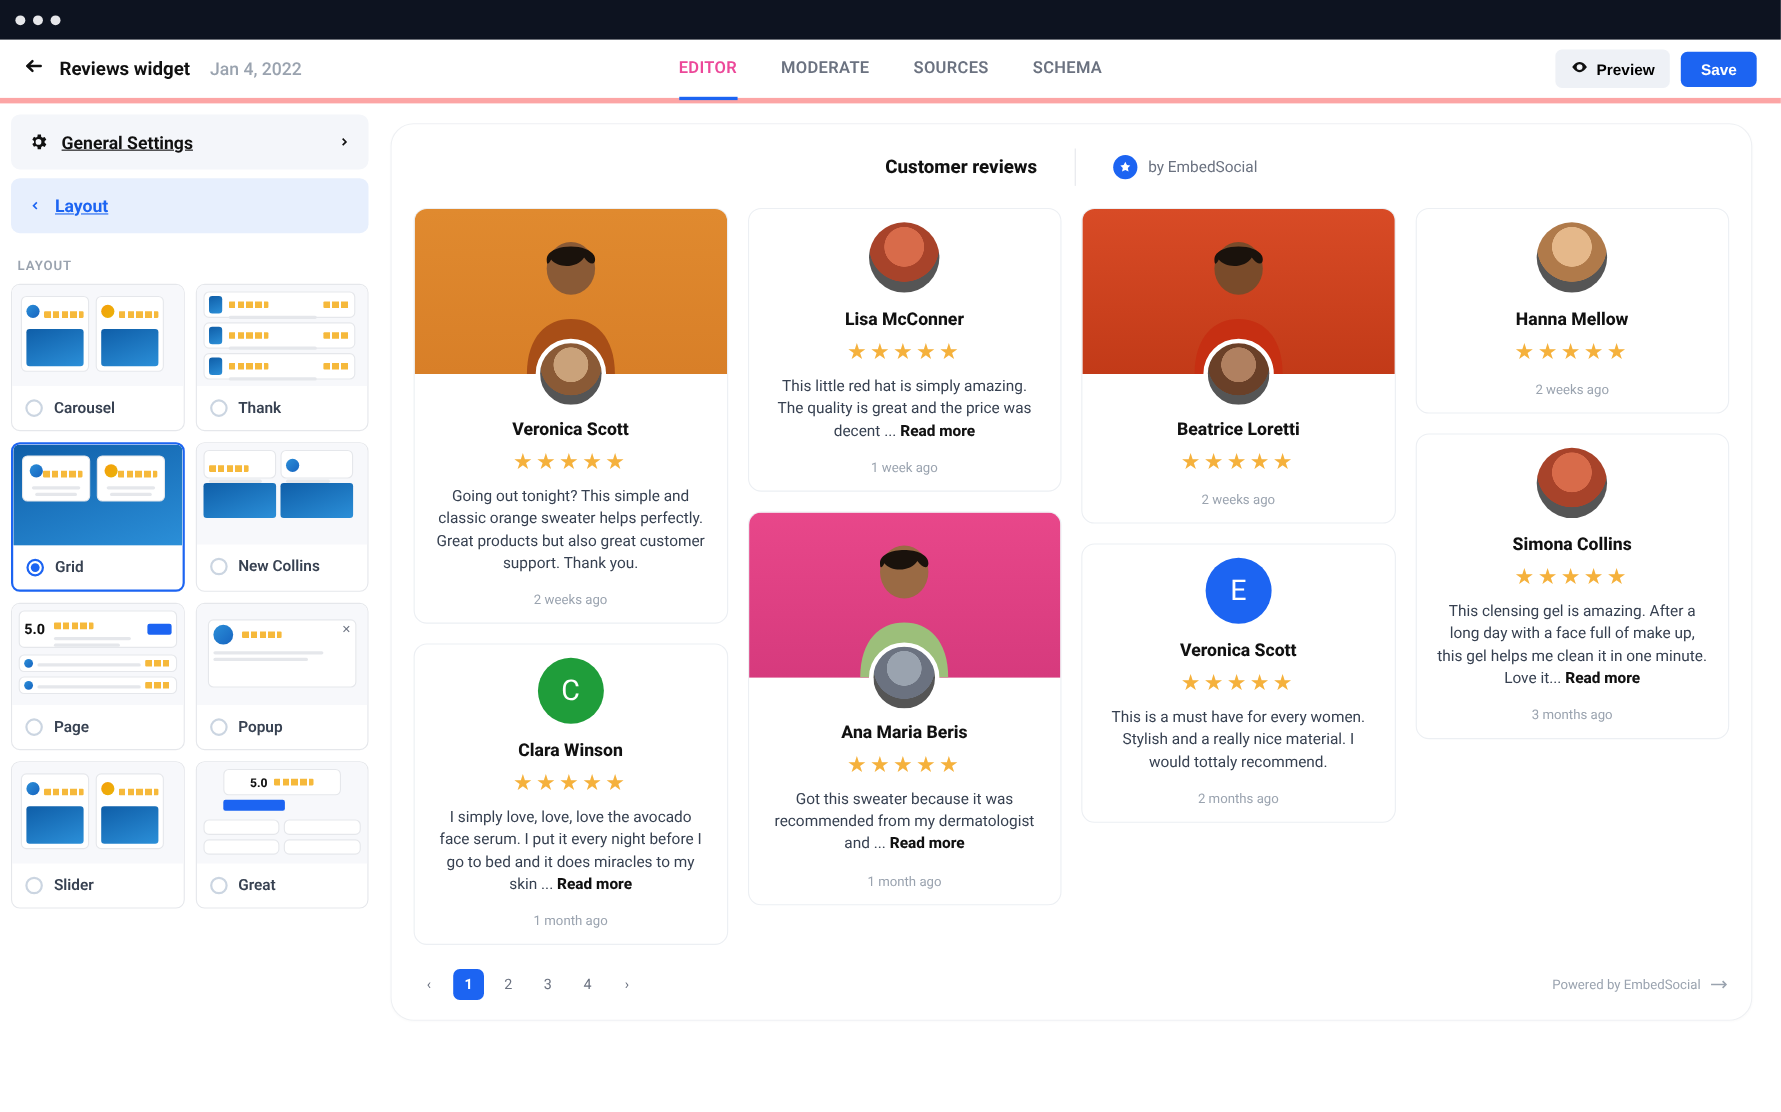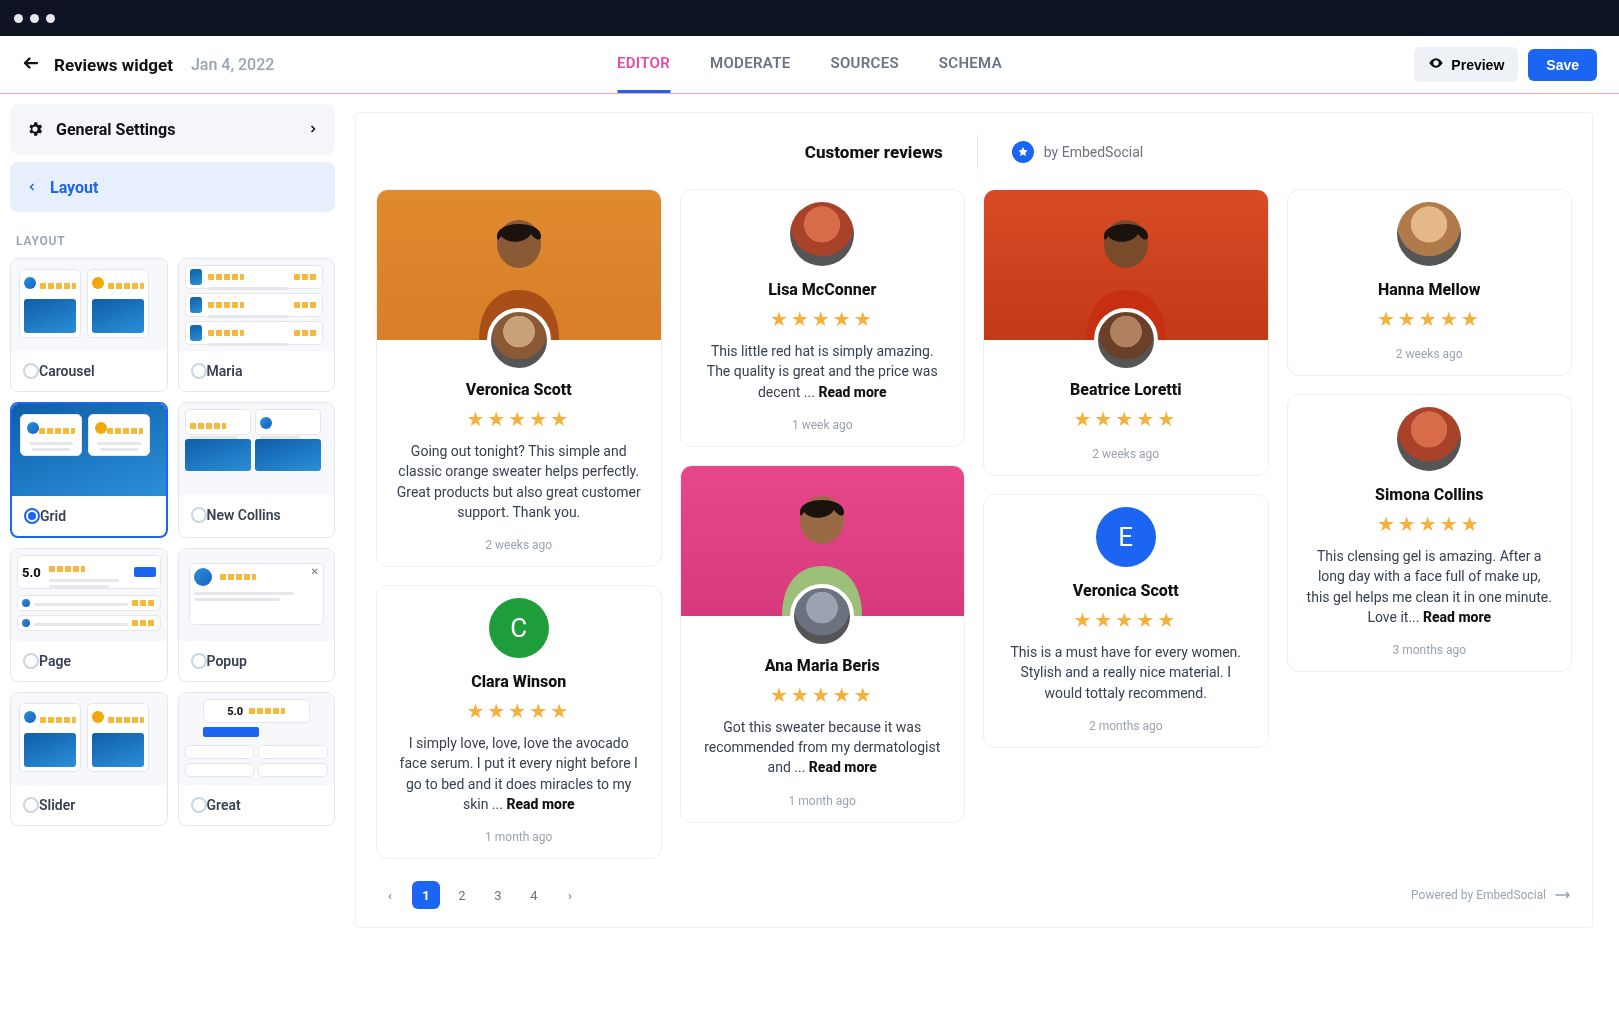--- a/index.html
+++ b/index.html
@@ -3,63 +3,63 @@
 <meta charset="utf-8">
 <style>
   * { box-sizing: border-box; margin: 0; padding: 0; }
   html, body { width: 1619px; font-family: -apple-system, BlinkMacSystemFont, "Segoe UI", Roboto, Arial, sans-serif; background:#fff; color:#111; }
   
   
   .titlebar { height:36px; background:#0d1320; display:flex; align-items:center; padding:0 14px; }
   .tb-dot { width:9px; height:9px; border-radius:50%; background:#e6e7ea; margin-right:7px; display:inline-block; }
   
   
-  .header { height:58px; border-bottom:1px solid #fca5a5; display:flex; align-items:center; padding:0 22px; position:relative; }
+  .header { height:58px; border-bottom:5px solid #fca5a5; display:flex; align-items:center; padding:0 22px; position:relative; }
   .hdr-left { display:flex; align-items:center; gap:14px; }
   .hdr-back { font-size:18px; cursor:pointer; }
   .hdr-title { font-weight:700; font-size:17px; }
   .hdr-date { color:#9aa3af; font-size:16px; margin-left:4px; font-weight:500; }
   .tabs { position:absolute; left:50%; transform:translateX(-50%); display:flex; gap:40px; }
   .tab { font-size:15px; font-weight:600; color:#6b7280; letter-spacing:.3px; padding:18px 0; cursor:pointer; }
   .tab.active { color:#ec4899; border-bottom:3px solid #1c64f2; }
   .hdr-right { margin-left:auto; display:flex; gap:10px; align-items:center; }
   .btn-preview { background:#eef1f6; border:none; border-radius:6px; padding:8px 14px; font-weight:700; font-size:14px; display:flex; align-items:center; gap:7px; cursor:pointer; }
   .btn-save { background:#1c64f2; color:#fff; border:none; border-radius:6px; padding:8px 18px; font-weight:700; font-size:14px; cursor:pointer; }
   
   
   .body { display:flex; }
   .sidebar { width:345px; padding:10px 10px 20px; }
-  .panel-row { background:#f4f6fa; border-radius:8px; height:50px; display:flex; align-items:center; padding:0 16px; margin-bottom:8px; cursor:pointer; font-weight:700; font-size:16px; }
+  .panel-row { background:#f4f6fa; border-radius:8px; height:50px; display:flex; align-items:center; padding:0 16px; margin-bottom:8px; cursor:pointer; font-weight:700; font-size:16px;text-decoration:underline; }
   .panel-row .chev { margin-left:auto; color:#111; font-size:16px; }
   .panel-row.active { background:#e7effd; color:#1c64f2; }
   .panel-row.active .pr-icon { color:#1c64f2; }
   .pr-icon { margin-right:12px; display:inline-flex; }
   
   .sect-label { font-size:12px; letter-spacing:.8px; color:#9aa3af; font-weight:600; margin:22px 0 10px 6px; }
   
   .layout-grid { display:grid; grid-template-columns:1fr 1fr; gap:10px; }
   .layout-card { border:1px solid #e5e7eb; border-radius:8px; overflow:hidden; cursor:pointer; background:#fff; }
   .layout-card.selected { border:2px solid #1c64f2; }
   .lc-thumb { height:92px; background:#f7f8fb; position:relative; overflow:hidden; }
-  .lc-foot { display:flex; align-items:center; padding:12px 12px; font-size:14px; font-weight:600; color:#374151; }
+  .lc-foot { display:flex; align-items:center; gap:10px; padding:12px 12px; font-size:14px; font-weight:600; color:#374151; }
   .lc-radio { width:16px; height:16px; border:2px solid #cbd5e1; border-radius:50%; display:inline-block; position:relative; }
   .layout-card.selected .lc-radio { border-color:#1c64f2; }
   .layout-card.selected .lc-radio::after { content:""; position:absolute; inset:2px; background:#1c64f2; border-radius:50%; }
   
   
   .th-row { position:absolute; display:flex; gap:6px; }
   .th-card { background:#fff; border:1px solid #e5e7eb; border-radius:5px; padding:4px; }
   .th-dot { width:12px; height:12px; border-radius:50%; background:linear-gradient(135deg,#2b8fd8,#1764c0); display:inline-block; }
   .th-stars { display:inline-block; width:36px; height:6px; background:repeating-linear-gradient(90deg,#f6b93b 0 6px,transparent 6px 8px); border-radius:1px; }
   .th-line { height:3px; background:#e5e7eb; border-radius:2px; margin-top:3px; }
   .th-img { background:linear-gradient(160deg,#0f5ea8,#2b8fd8); border-radius:3px; }
   
   
   .main { flex:1; padding:18px 26px 20px 10px; }
-  .canvas { border:1px solid #eef0f3; border-radius:4px; padding:22px 20px 18px; box-shadow:0 1px 2px rgba(0,0,0,.02); }
+  .canvas { border:1px solid #eef0f3; border-radius:21px; padding:22px 20px 18px; box-shadow:0 1px 2px rgba(0,0,0,.02); }
   .cvs-head { display:flex; justify-content:center; align-items:center; gap:34px; margin-bottom:20px; }
   .cvs-title { font-weight:800; font-size:17px; }
   .cvs-sep { width:1px; height:34px; background:#e5e7eb; }
   .cvs-brand { display:flex; align-items:center; gap:10px; color:#6b7280; font-size:14px; }
   .brand-badge { width:22px; height:22px; border-radius:50%; background:#1c64f2; display:flex; align-items:center; justify-content:center; color:#fff; font-size:12px; }
   
   .rev-grid { display:grid; grid-template-columns:repeat(4, 1fr); gap:18px; align-items:start; }
   .rev-card { border:1px solid #eceff3; border-radius:12px; overflow:hidden; text-align:center; padding-bottom:14px; background:#fff; }
   .rev-hero { height:150px; position:relative; margin-bottom:40px; }
   .rev-card.noimg { padding-top:12px; }
@@ -187,21 +187,21 @@
     </div>
               <div class="th-card" style="width:138px;height:24px;display:flex;align-items:center;gap:6px;">
       <div class="th-img" style="width:18px;height:16px;"></div>
       <div style="flex:1"><div class="th-stars"></div><div class="th-line" style="width:80px;"></div></div>
       <div class="th-stars"></div>
     </div>
   </div>
           </div>
     <div class="lc-foot">
             <span class="lc-radio"></span>
-    <span>Maria</span>
+    <span>Thank</span>
           </div>
         </div>
         <div class="layout-card selected">
           <div class="lc-thumb">
             <div style="position:absolute;inset:0;background:linear-gradient(160deg,#0f5ea8,#2b8fd8)"></div>
   <div class="th-row" style="left:8px;top:10px;">
     <div class="th-card" style="width:62px;text-align:center;"><span class="th-dot"></span><div class="th-stars" style="margin:4px auto 0;"></div><div class="th-line" style="width:44px;margin:4px auto 0;"></div><div class="th-line" style="width:38px;margin:3px auto 0;"></div></div>
     <div class="th-card" style="width:62px;text-align:center;"><span class="th-dot" style="background:linear-gradient(135deg,#f59e0b,#eab308)"></span><div class="th-stars" style="margin:4px auto 0;"></div><div class="th-line" style="width:44px;margin:4px auto 0;"></div><div class="th-line" style="width:38px;margin:3px auto 0;"></div></div>
   </div>
           </div>

